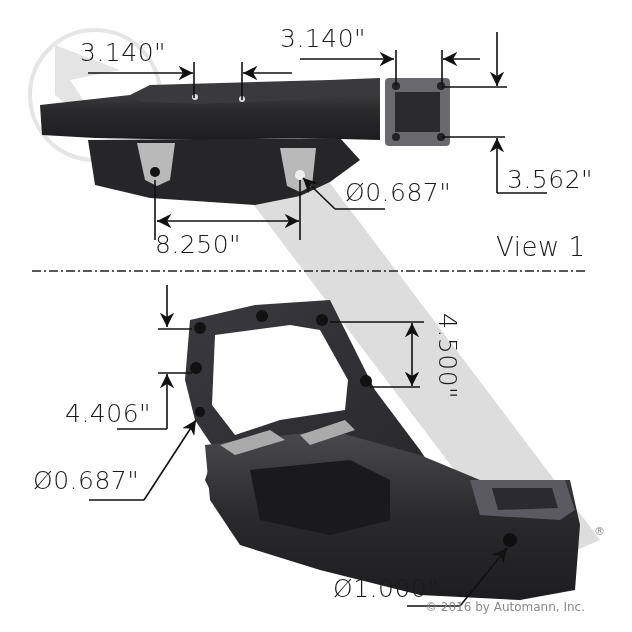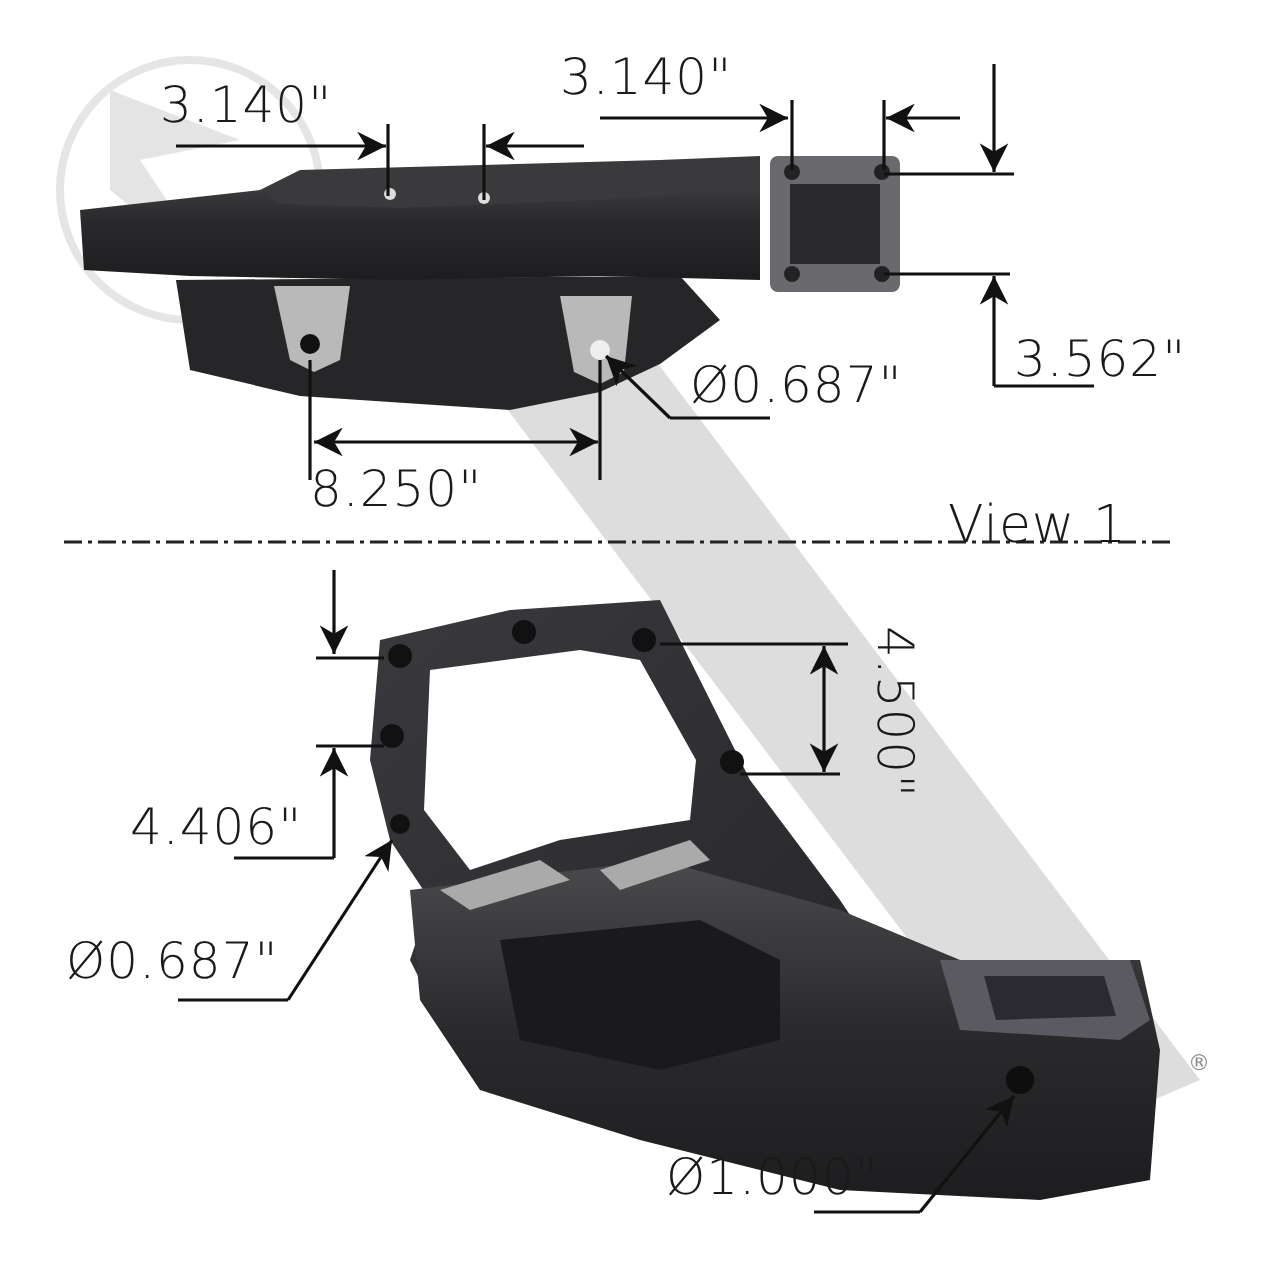--- a/index.html
+++ b/index.html
@@ -139,21 +139,22 @@
       <line x1="460" y1="606" x2="507" y2="548" marker-end="url(#arr)"></line>
     </g>
   </svg>
 
   <div class="lbl dim" style="left:80px;top:40px;">3.140"</div>
   <div class="lbl dim" style="left:280px;top:26px;">3.140"</div>
   <div class="lbl dim" style="left:507px;top:167px;">3.562"</div>
   <div class="lbl dim" style="left:345px;top:180px;">Ø0.687"</div>
   <div class="lbl dim" style="left:155px;top:232px;">8.250"</div>
 
-  <div class="lbl view" style="left:474px;top:234px;margin-top:16px;">View 1</div>
+  <div class="lbl view" style="left:496px;top:234px;">View 1</div>
 
   <div class="lbl dim" style="left:65px;top:401px;">4.406"</div>
   <div class="lbl dim" style="left:33px;top:468px;">Ø0.687"</div>
   <div class="lbl dim vert" style="left:460px;top:313px;">4.500"</div>
   <div class="lbl dim" style="left:333px;top:576px;">Ø1.000"</div>
 
+  <div class="copyright" style="left:425px;top:600px;">© 2016 by Automann, Inc.</div>
   <div class="copyright" style="left:594px;top:525px;font-size:11px;">®</div>
 </div>
 
 </body></html>

